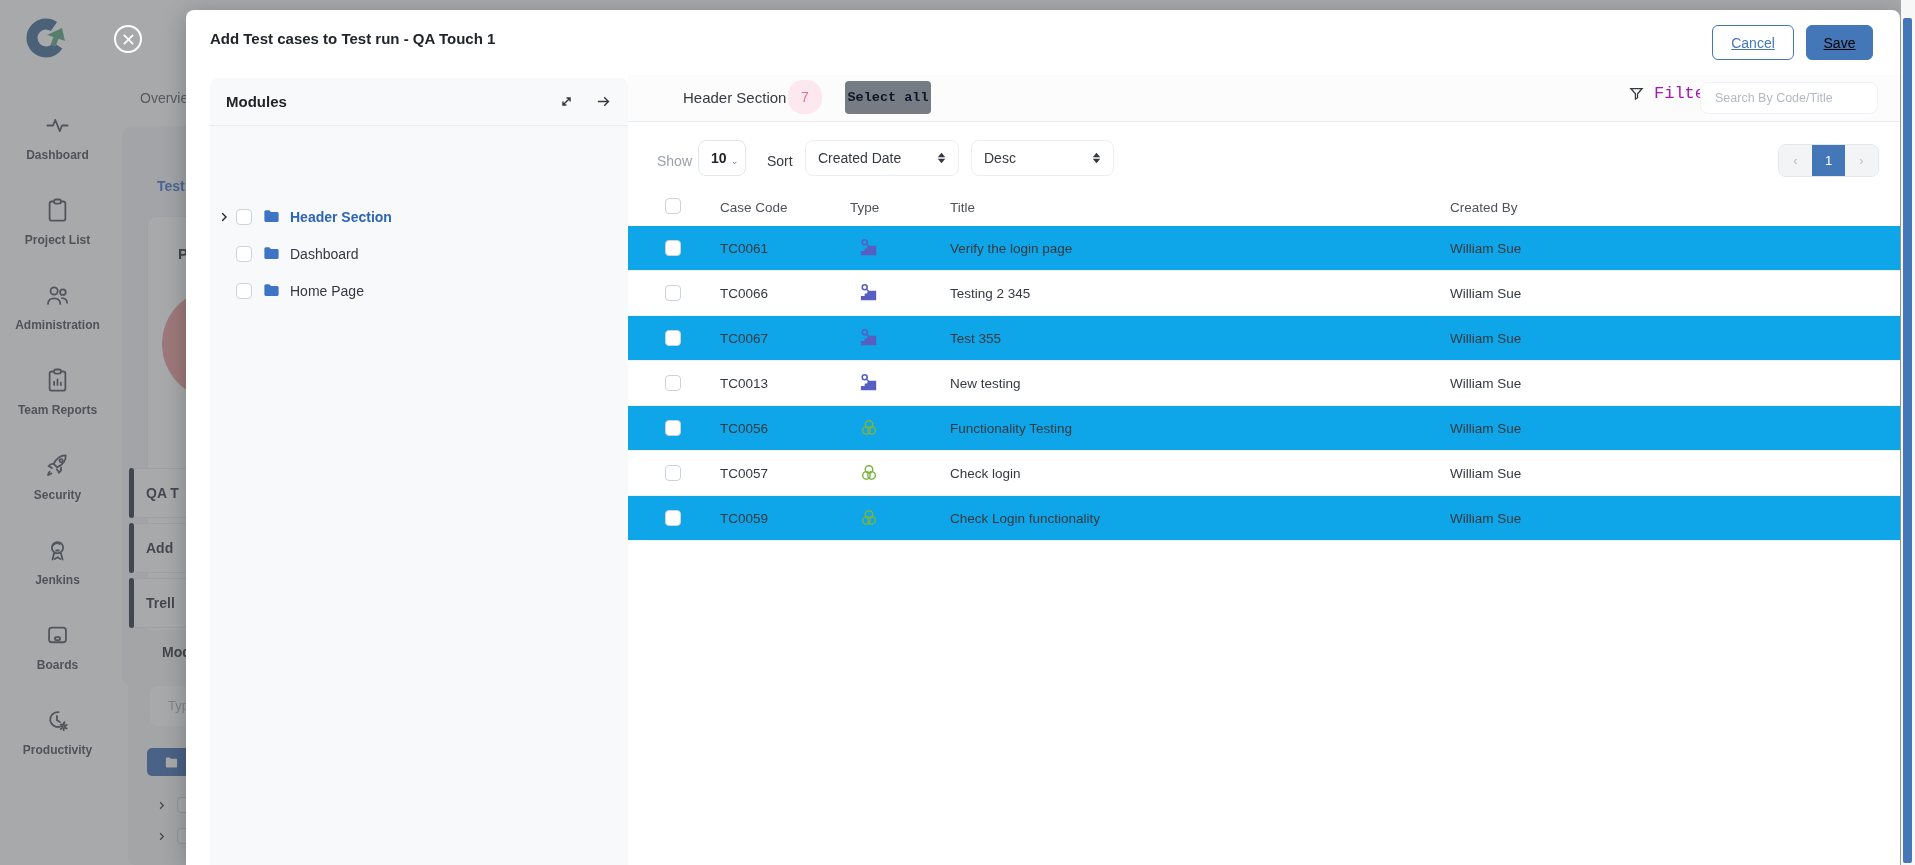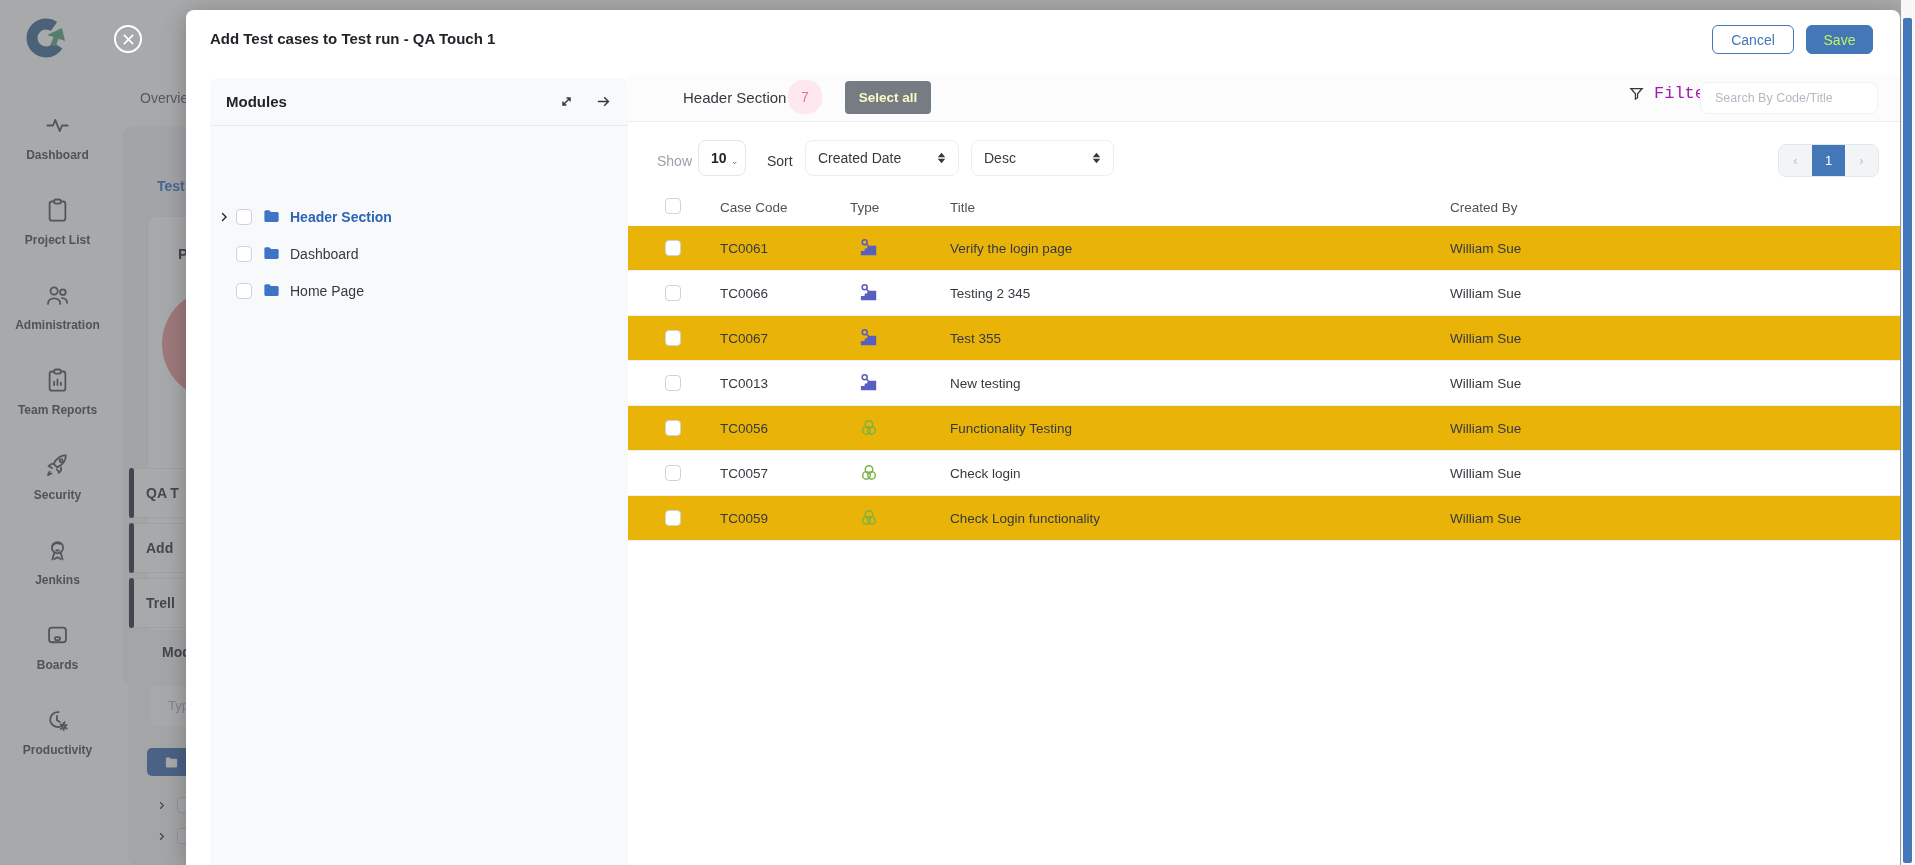--- a/index.html
+++ b/index.html
@@ -44,24 +44,24 @@
   
   .close-btn { position:absolute; left:114px; top:25px; width:28px; height:28px; border-radius:50%;
     border:2px solid #fff; background:transparent; z-index:11; cursor:pointer; color:#fff;
     display:flex; align-items:center; justify-content:center; }
   .close-btn svg { width:13px; height:13px; }
 
   
   .modal { position:absolute; left:186px; top:10px; width:1714px; height:855px; background:#fff;
     border-radius:8px 8px 0 0; z-index:10; box-shadow:0 4px 24px rgba(0,0,0,.25); }
   .modal-title { position:absolute; left:24px; top:20px; font-size:15px; font-weight:700; color:#212529; }
-  .btn { position:absolute; top:15px; height:29px; border-radius:6px; font-size:14px; cursor:pointer;
-    font-family:"Liberation Sans",sans-serif; display:flex; align-items:center; justify-content:center; }
+  .btn { position:absolute; top:15px; height:35px; border-radius:6px; font-size:14px; cursor:pointer;
+    font-family:"Liberation Sans",sans-serif; display:flex; align-items:center; justify-content:center;text-decoration:underline; }
   .btn-cancel { left:1526px; width:82px; background:#fff; border:1px solid var(--accent); color:var(--accent); }
-  .btn-save { left:1620px; width:67px; background:var(--accent); border:1px solid var(--accent); color:#bef264; }
+  .btn-save { left:1620px; width:67px; background:var(--accent); border:1px solid var(--accent); color:#000000; }
 
   
   .mod-panel { position:absolute; left:24px; top:68px; width:418px; height:calc(100% - 68px);
     background:#f8f9fb; border-radius:8px 8px 0 0; }
   .mod-head { height:48px; display:flex; align-items:center; padding:0 16px; border-bottom:1px solid #e9ecef; }
   .mod-head .ttl { font-size:15px; font-weight:700; color:#212529; flex:1; }
   .mod-head .hicn { width:17px; height:17px; color:#343a40; margin-left:20px; cursor:pointer; }
   .mod-filter { position:absolute; left:12px; right:12px; top:62px; height:44px; background:#fff; border:1px solid #f0f1f4;
     border-radius:8px; padding:0 16px; font-size:13.5px; color:#343a40; outline:none; }
   .mod-filter::placeholder { color:#a6adb6; }
@@ -76,22 +76,22 @@
 
   .cb { width:16px; height:16px; border:1.5px solid #ccd3da; border-radius:4px; background:#fff; flex:0 0 auto; }
 
   
   .content { position:absolute; left:442px; top:0; width:1272px; height:855px; }
   .c-head { position:absolute; left:0; right:0; top:65px; height:47px; background:#fcfcfd; border-bottom:1px solid #e9ecf0; }
   .c-title { position:absolute; left:55px; top:14px; font-size:15px; font-weight:500; color:#343a40; }
   .badge { position:absolute; left:160px; top:5px; width:34px; height:34px; border-radius:45%;
     background:var(--badge-bg); color:var(--badge-text); font-size:14px;
     display:flex; align-items:center; justify-content:center; }
-  .select-all { position:absolute; left:217px; top:6px; width:86px; height:33px; background:#757c83; color:#fef9c3;
-    border:none; border-radius:4px; font-size:13.5px; font-weight:700; cursor:pointer; font-family:Liberation Sans, sans-serif; }
+  .select-all { position:absolute; left:217px; top:6px; width:86px; height:33px; background:#757c83; color:#0f172a;
+    border:none; border-radius:4px; font-size:13.5px; font-weight:700; cursor:pointer; font-family:Liberation Mono, monospace; }
   .filter-wrap { position:absolute; left:1000px; top:9px; display:flex; align-items:center; }
   .filter-wrap .ficn { width:17px; height:17px; color:#343a40; margin-right:9px; cursor:pointer; }
   .filter-wrap .ftxt { font-size:17px; color:#a21caf;font-family:Liberation Mono, monospace; }
   .search-input { position:absolute; left:1072px; top:7px; width:178px; height:32px; background:#fff; border:1px solid #f0f1f4;
     border-radius:8px; padding:0 14px; font-size:12.5px; color:#343a40; outline:none; }
   .search-input::placeholder { color:#b3bac3; }
 
   .controls { position:absolute; left:0; right:0; top:130px; height:45px; }
   .ctl-label { position:absolute; top:13px; font-size:14px; }
   .lbl-show { left:29px; color:#9aa1a9; }
@@ -107,21 +107,21 @@
   .updown svg { width:9px; height:6px; display:block; }
 
   .pager { position:absolute; left:1150px; top:4px; height:33px; display:flex; border:1px solid #e3e6ea; border-radius:8px; overflow:hidden; }
   .pg { width:33px; height:100%; display:flex; align-items:center; justify-content:center; font-size:13px; cursor:pointer; }
   .pg-prev,.pg-next { background:#f3f4f6; color:#b9bfc6; }
   .pg-active { background:var(--accent); color:#fff; }
 
   .t-head { position:absolute; left:0; right:0; top:180px; height:36px; font-size:13.5px; font-weight:500; color:#4d5359; }
   .t-rows { position:absolute; left:0; right:0; top:216px; }
   .t-row { position:relative; height:45px; border-bottom:1px solid #eef1f5; font-size:13.5px; color:#343a40; }
-  .t-row.alt { background:#eab308; }
+  .t-row.alt { background:#0ea5e9; }
   .col-cb { position:absolute; left:37px; top:50%; transform:translateY(-50%); }
   .col-code { position:absolute; left:92px; top:50%; transform:translateY(-50%); }
   .col-type { position:absolute; left:230px; top:50%; transform:translateY(-50%); width:22px; height:22px; }
   .col-type svg { width:22px; height:22px; display:block; }
   .col-title { position:absolute; left:322px; top:50%; transform:translateY(-50%); }
   .col-created { position:absolute; left:822px; top:50%; transform:translateY(-50%); }
   .th-cb { position:absolute; left:37px; top:8px; }
   .th-code { position:absolute; left:92px; top:10px; }
   .th-type { position:absolute; left:222px; top:10px; }
   .th-title { position:absolute; left:322px; top:10px; }

